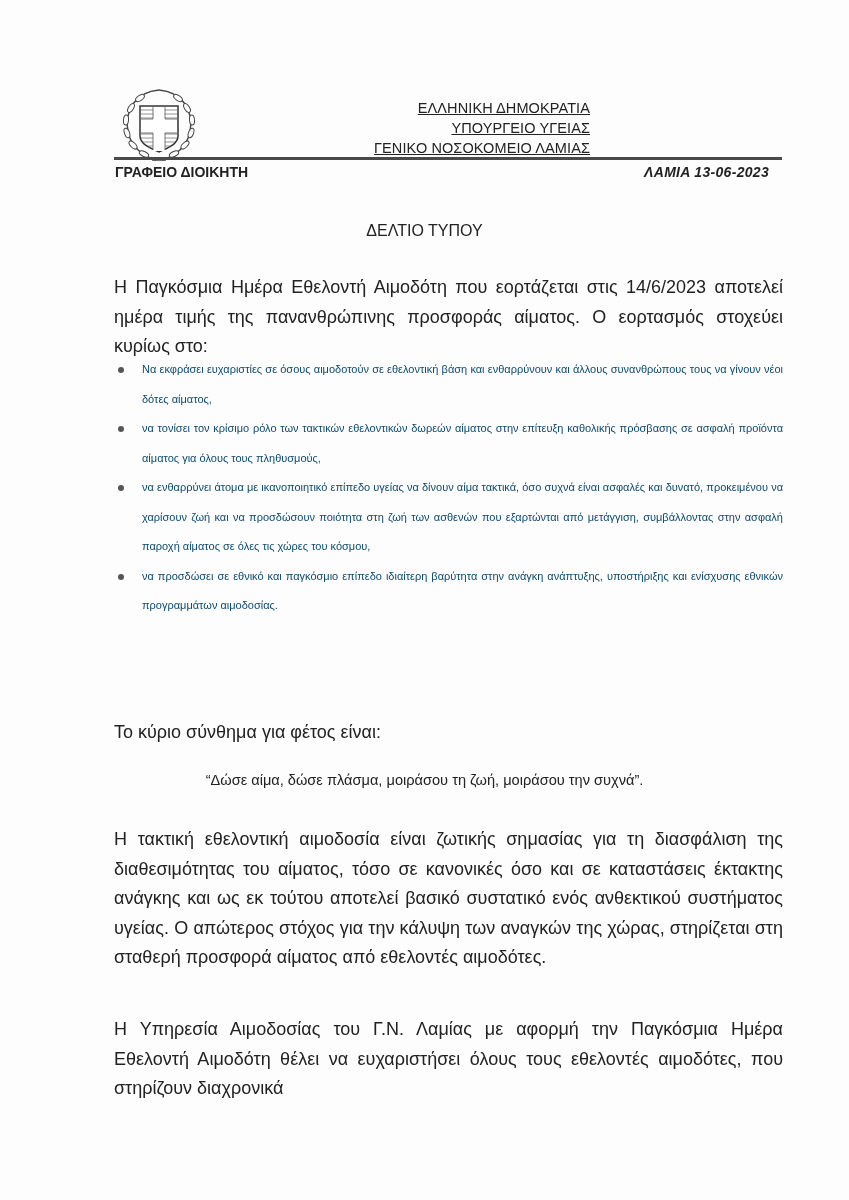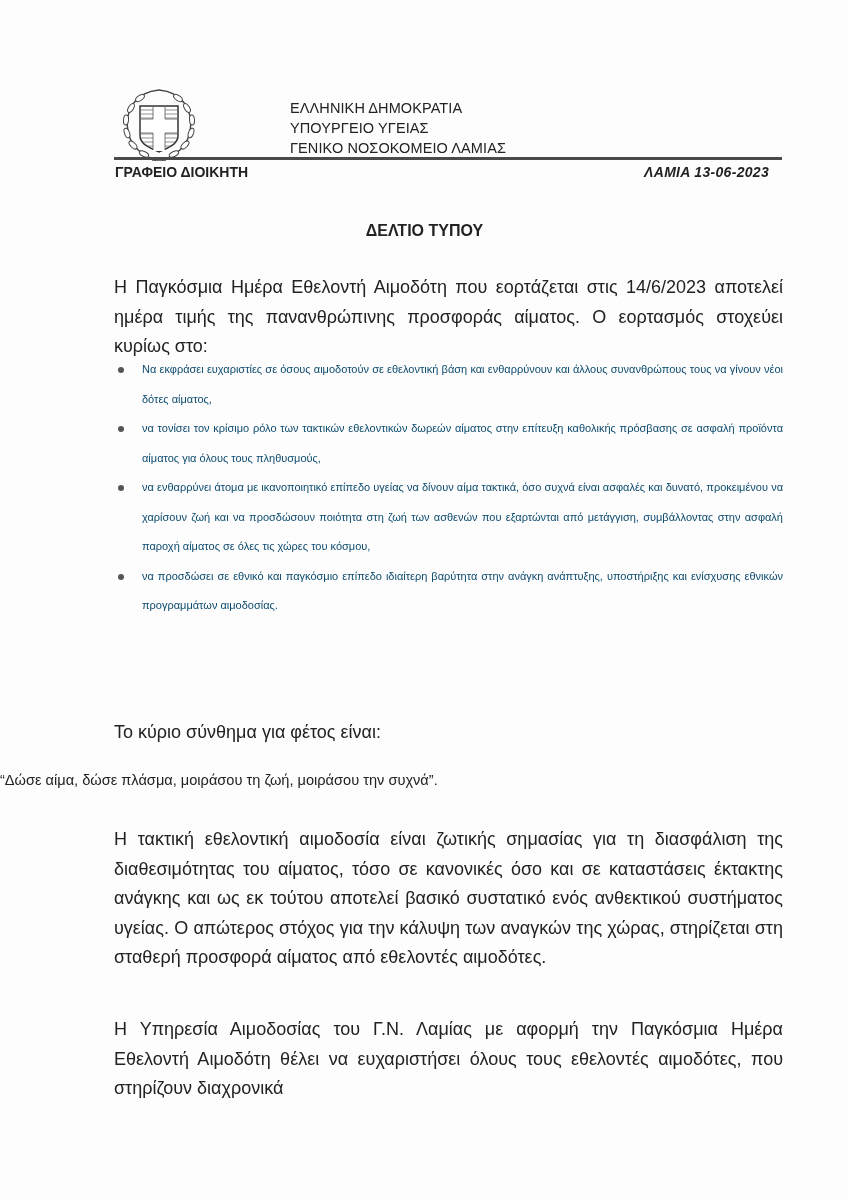--- a/index.html
+++ b/index.html
@@ -26,25 +26,26 @@
       left: 118px;
       top: 84px;
       width: 82px;
       height: 82px;
     }
     .header-lines {
       position: absolute;
       left: 290px;
       top: 98px;
       width: 300px;
-      text-align: left;
+      text-align: right;
       font-size: 14.5px;
       line-height: 20px;
       letter-spacing: 0.1px;
       color: #222;
+      text-decoration: underline;
     }
     .header-lines div { white-space: nowrap; }
     .rule {
       position: absolute;
       left: 114px;
       top: 157px;
       width: 668px;
       height: 3px;
       background: #4a4a4a;
     }
@@ -66,21 +67,21 @@
       letter-spacing: 0.3px;
       font-style: italic;
     }
     .title {
       position: absolute;
       left: 0;
       width: 849px;
       top: 222px;
       text-align: center;
       font-size: 16px;
-      font-weight: bold;
+      font-weight: normal;
       color: #222;
     }
     .p {
       position: absolute;
       left: 114px;
       width: 669px;
       font-size: 18px;
       line-height: 29.5px;
       text-align: justify;
       text-align-last: left;
@@ -111,21 +112,21 @@
       width: 6px;
       height: 6px;
       border-radius: 50%;
       background: #555;
     }
     .slogan {
       position: absolute;
       left: 0;
       width: 849px;
       top: 772px;
-      text-align: left;
+      text-align: center;
       font-size: 14.6px;
       color: #222;
     }
   </style>
 </head>
 <body>
 
 <div class="page">
 
   <div class="emblem">

